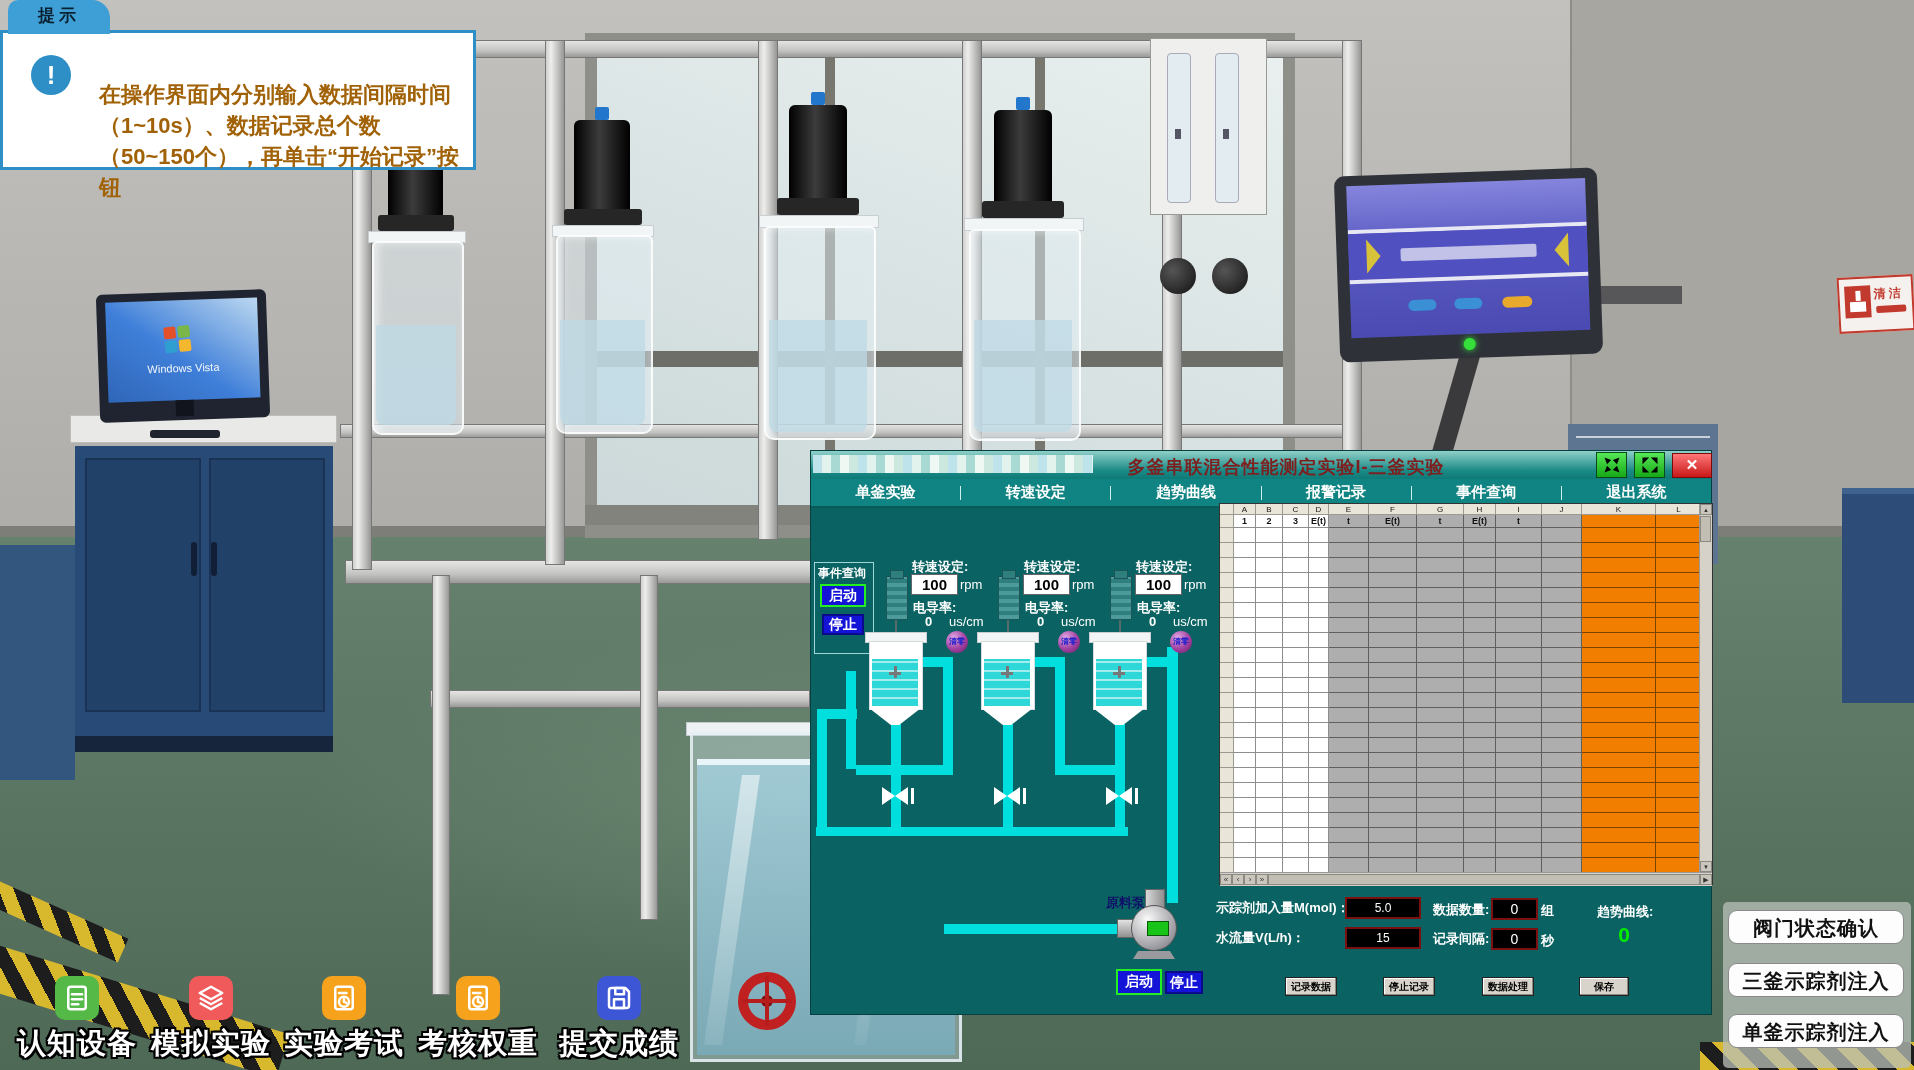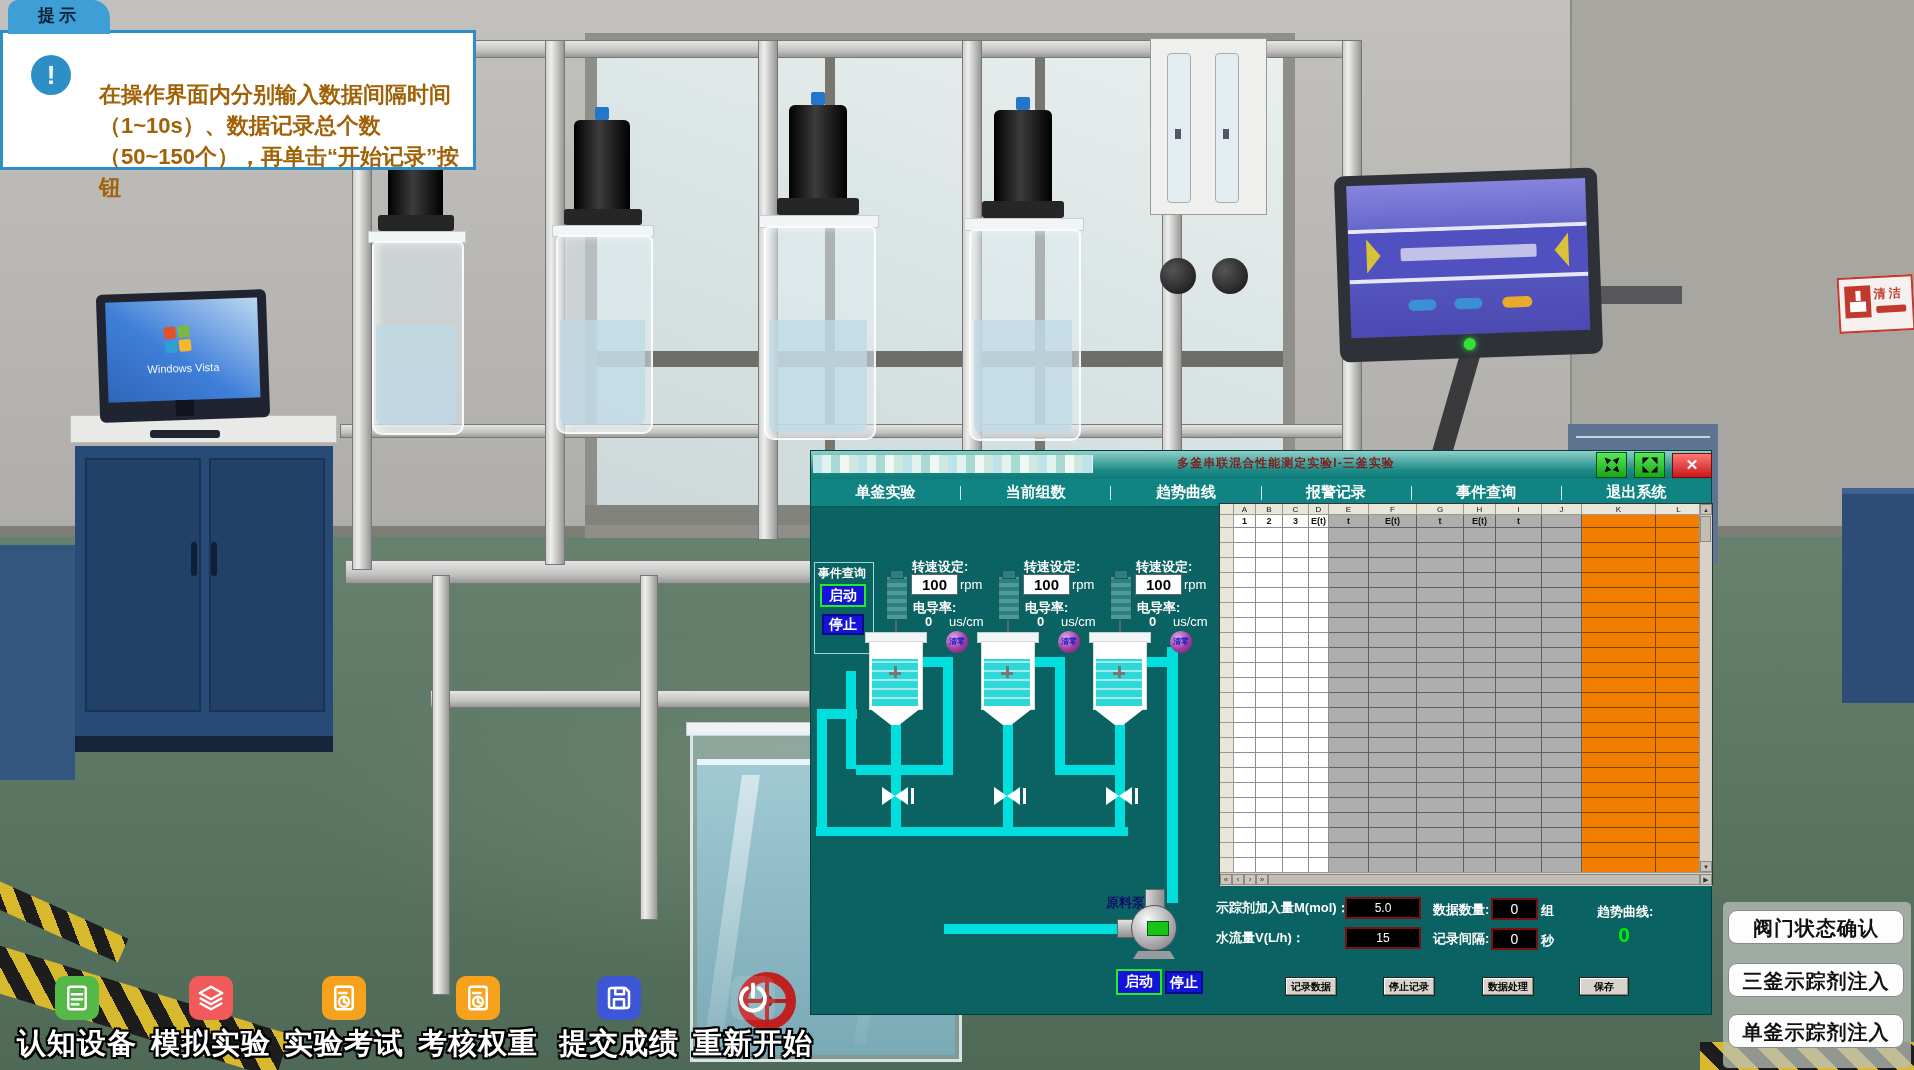--- a/index.html
+++ b/index.html
@@ -5,21 +5,21 @@
   html,body{margin:0;padding:0;background:#222;}
   #stage{position:relative;width:1914px;height:1070px;overflow:hidden;
     font-family:"Liberation Sans",sans-serif;background:#b6b5b1;}
   .a{position:absolute;}
   
   .scada{left:810px;top:450px;width:902px;height:565px;background:#0a6262;border:1px solid #063f3f;box-sizing:border-box;z-index:40;}
   .titlebar{left:0;top:0;width:100%;height:28px;background:linear-gradient(180deg,#8fd0c8,#1b8a86 70%,#0f7a77);}
   .mosaic{left:2px;top:4px;width:280px;height:18px;
     background:repeating-linear-gradient(90deg,#bfe3ea 0 9px,#e2f2ec 9px 18px,#a9d9d3 18px 27px,#f0f8f3 27px 36px,#cde8de 36px 45px),
     repeating-linear-gradient(0deg,rgba(255,255,255,.35) 0 9px,rgba(110,185,185,.35) 9px 18px);}
-  .wtitle{left:250px;top:4px;width:450px;text-align:center;font-size:12px;font-weight:bold;color:#7d1f1f;letter-spacing:1px;}
+  .wtitle{left:250px;top:4px;width:450px;text-align:center;font-size:18px;font-weight:bold;color:#7d1f1f;letter-spacing:1px;}
   .winbtn{width:29px;height:24px;top:1px;border:1px solid #0a4a1a;background:linear-gradient(180deg,#57e857,#17a817);display:flex;align-items:center;justify-content:center;cursor:pointer;}
   .closebtn{left:861px;top:2px;width:38px;height:23px;background:linear-gradient(180deg,#f77,#c81818);border:1px solid #7a0a0a;color:#fff;font-weight:bold;font-size:15px;text-align:center;line-height:22px;cursor:pointer;}
   .menubar{left:0;top:28px;width:100%;height:27px;background:#108482;border-bottom:2px solid #0a5a58;display:flex;align-items:center;}
   .mitem{flex:1;text-align:center;color:#fff;font-size:15px;font-weight:bold;cursor:pointer;}
   .msep{width:1px;height:14px;background:#cfeeee;}
   
   .plabel{color:#fff;font-size:13px;font-weight:bold;white-space:nowrap;}
   .winput{background:#fff;color:#000;border:1px solid #666;font-size:15px;font-weight:bold;text-align:center;font-family:"Liberation Sans",sans-serif;padding:0;}
   .binput{background:#000;color:#fff;border:2px solid #7c1010;font-size:12px;text-align:center;font-family:"Liberation Sans",sans-serif;padding:0;}
   .bluebtn{background:#1414d8;color:#fff;font-size:14px;font-weight:bold;text-align:center;border:2px solid #0a0a8a;cursor:pointer;padding:0;font-family:"Liberation Sans",sans-serif;}
@@ -246,21 +246,21 @@
               <polygon points="21,21 13,21 21,13"></polygon>
             </g>
           </svg>
       </div>
       <div class="a closebtn">✕</div>
     </div>
 
     <div class="a menubar">
       <div class="mitem">单釜实验</div>
         <div class="msep"></div>
-      <div class="mitem">当前组数</div>
+      <div class="mitem">转速设定</div>
         <div class="msep"></div>
       <div class="mitem">趋势曲线</div>
         <div class="msep"></div>
       <div class="mitem">报警记录</div>
         <div class="msep"></div>
       <div class="mitem">事件查询</div>
         <div class="msep"></div>
       <div class="mitem">退出系统</div>
     </div>
 
@@ -840,29 +840,20 @@
   <div class="a tbitem" style="left:539px;">
     <div class="tbtile a" style="background:#3d56d6;">
       <svg width="30" height="30" viewBox="0 0 24 24" fill="none" stroke="#fff" stroke-width="2" stroke-linejoin="round">
           <path d="M4,6 a2,2 0 0 1 2,-2 h11 l3,3 v11 a2,2 0 0 1 -2,2 h-12 a2,2 0 0 1 -2,-2 z"></path>
           <rect x="9" y="4" width="7" height="5"></rect>
           <rect x="8" y="13" width="8" height="7"></rect>
         </svg>
     </div>
     <div class="tblabel a">提交成绩</div>
   </div>
-  <div class="a tbitem" style="left:673px;">
-    <div class="tbtile a" style="background:rgba(255,255,255,0.12);">
-      <svg width="36" height="36" viewBox="0 0 24 24" fill="none" stroke="#fff" stroke-width="2.6" stroke-linecap="round">
-          <path d="M8,5.5 a8,8 0 1 0 8,0"></path>
-          <line x1="12" y1="3" x2="12" y2="11"></line>
-        </svg>
-    </div>
-    <div class="tblabel a">重新开始</div>
-  </div>
 
   <div class="a sidepanel">
     <button class="sbtn a" style="top:8px;">阀门状态确认</button>
     <button class="sbtn a" style="top:61px;font-family:Liberation Serif, serif;">三釜示踪剂注入</button>
     <button class="sbtn a" style="top:112px;">单釜示踪剂注入</button>
   </div>
 
 </div>
 
 </body></html>

